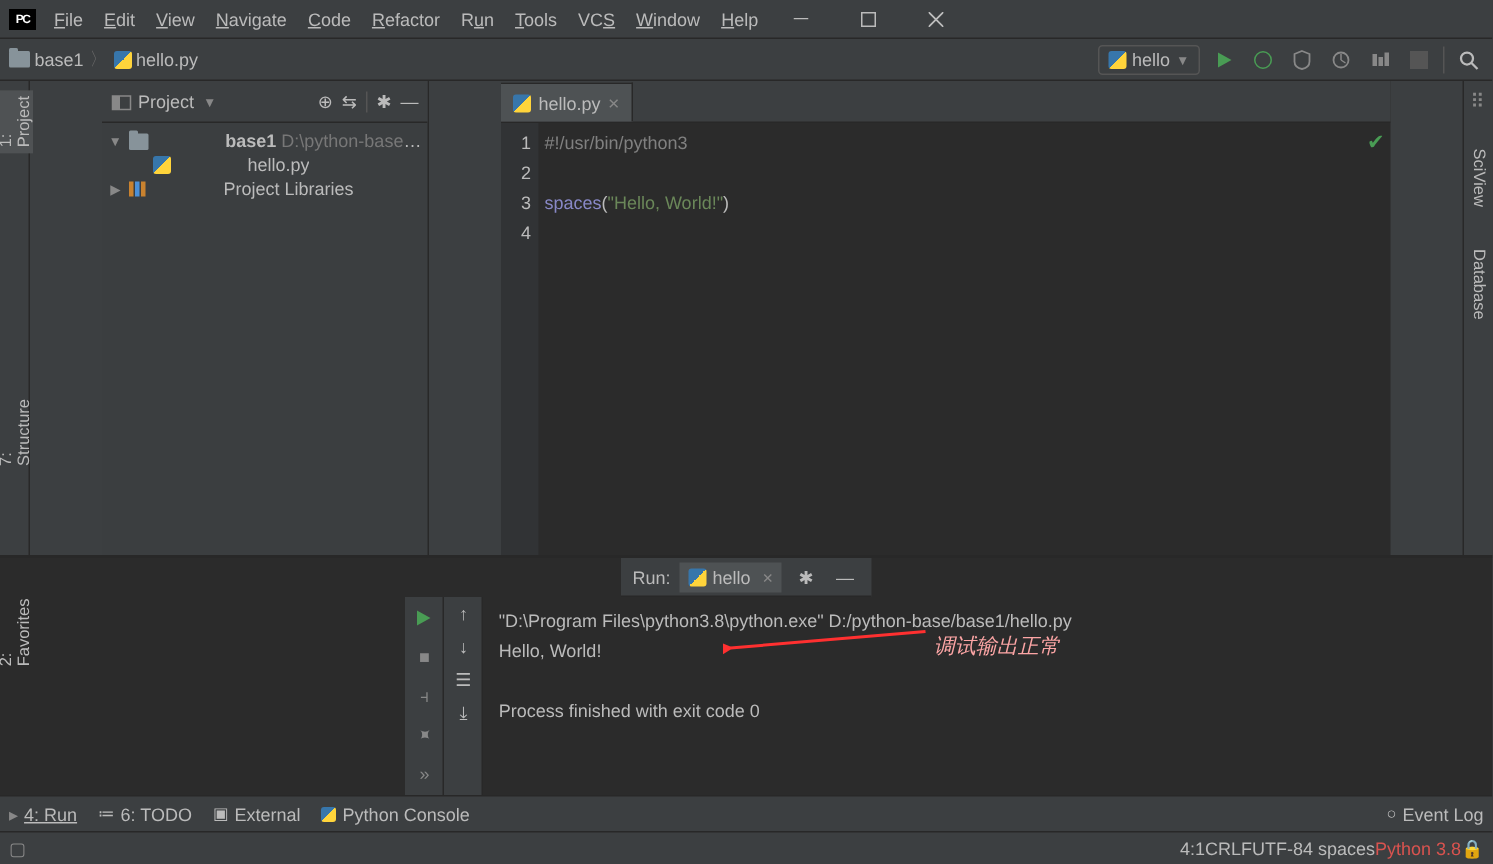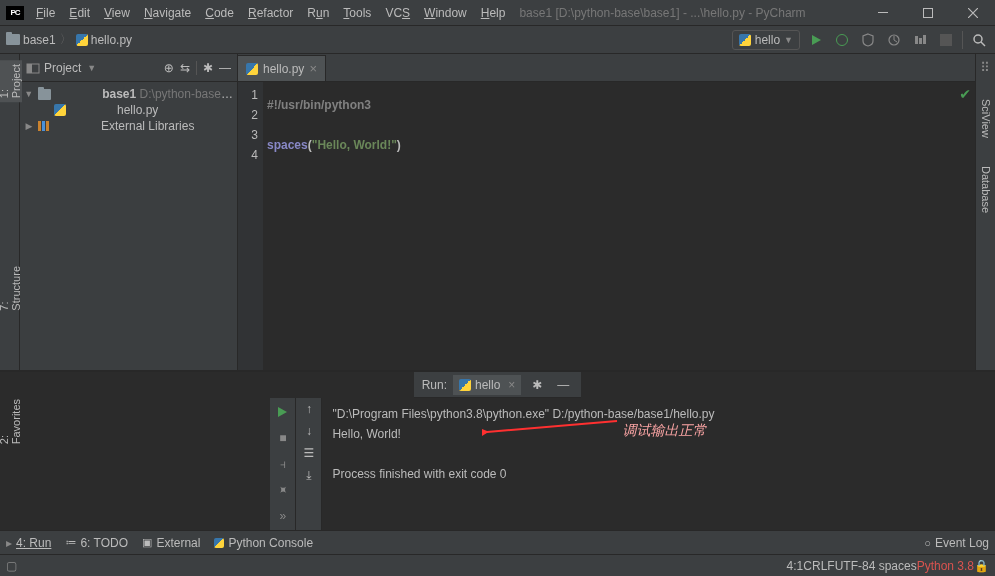--- a/index.html
+++ b/index.html
@@ -18,21 +18,21 @@
 .folder-ic { width:14px; height:11px; background:#87939a; border-radius:1px; position:relative; }
 .folder-ic::before { content:""; position:absolute; top:-2px; left:0; width:6px; height:3px; background:#87939a; border-radius:1px 1px 0 0; }
 .py-ic { width:12px; height:12px; background:linear-gradient(135deg,#3776ab 50%,#ffd43b 50%); border-radius:2px; }
 .bc-sep { color:#666; }
 .nav-right { margin-left:auto; display:flex; align-items:center; gap:6px; }
 .run-config { display:flex; align-items:center; gap:4px; background:#3c3f41; border:1px solid #555; border-radius:3px; padding:2px 6px; cursor:pointer; }
 .run-config .chev { color:#888; font-size:9px; }
 .tool-btn { width:20px; height:20px; display:flex; align-items:center; justify-content:center; cursor:pointer; border-radius:3px; }
 .tri-play { width:0; height:0; border-left:9px solid #499c54; border-top:5px solid transparent; border-bottom:5px solid transparent; }
 .bug-ic { width:12px; height:12px; border:1.5px solid #499c54; border-radius:50%; position:relative; }
-.central { flex:1; display:flex; min-height:0; }
+.central { flex:1; display:flex; min-height:0;gap:48px; }
 .left-gutter { width:20px; background:#3c3f41; border-right:1px solid #282828; display:flex; flex-direction:column; align-items:center; padding-top:6px; gap:20px; }
 .left-gutter .vtab { writing-mode:vertical-rl; transform:rotate(180deg); color:#bbb; cursor:pointer; font-size:11px; padding:4px 0;}
 .left-gutter .vtab.active { background:#4f5254; }
 .project-pane { width:218px; background:#3b3e40; border-right:1px solid #282828; display:flex; flex-direction:column; }
 .pane-hdr { height:28px; background:#3c3f41; border-bottom:1px solid #282828; display:flex; align-items:center; padding:0 6px; gap:4px; }
 .pane-hdr .title { display:flex; align-items:center; gap:4px; }
 .pane-tools { margin-left:auto; display:flex; align-items:center; gap:6px; color:#888; }
 .pane-tools span { cursor:pointer; }
 .tree { padding:4px 0; }
 .tree-row { display:flex; align-items:center; gap:4px; padding:1px 4px; white-space:nowrap; cursor:pointer; }
@@ -45,21 +45,21 @@
 .lib-ic::before { left:0; }
 .lib-ic::after { left:4px; background:#4a90d9; }
 .lib-ic span { position:absolute; left:8px; width:3px; height:10px; background:#c9822f; }
 .scratch-ic { width:12px; height:12px; border:1.5px solid #5394c4; border-radius:50%; display:inline-block; position:relative; }
 .editor-area { flex:1; display:flex; flex-direction:column; background:#2b2b2b; min-width:0; }
 .tabs { height:28px; background:#3c3f41; display:flex; align-items:flex-end; border-bottom:1px solid #282828; }
 .tab { display:flex; align-items:center; gap:5px; padding:5px 8px; background:#4e5254; border-top:1px solid #282828; border-right:1px solid #282828; cursor:pointer; }
 .tab .close { color:#888; cursor:pointer; font-size:13px; }
 .editor { flex:1; display:flex; font-family:Consolas,monospace; font-size:13px; overflow:hidden; position:relative; }
 .gutter { width:25px; background:#313335; text-align:right; padding:3px 5px 0 0; color:#606366; line-height:20px; }
-.code { padding:13px 0 0 4px; color:#a9b7c6; line-height:20px; flex:1;font-weight:bold; }
+.code { padding:3px 0 0 4px; color:#a9b7c6; line-height:20px; flex:1; }
 .code .cm { color:#808080; }
 .code .kw { color:#8888c6; }
 .code .str { color:#6a8759; }
 .check { position:absolute; top:4px; right:4px; color:#499c54; font-size:14px; }
 .right-gutter { width:20px; background:#3c3f41; border-left:1px solid #282828; display:flex; flex-direction:column; align-items:center; padding-top:6px; gap:20px; }
 .right-gutter .vtab { writing-mode:vertical-rl; color:#bbb; cursor:pointer; font-size:11px; padding:4px 0; }
 .bottom-panel { height:160px; background:#2b2b2b; border-top:2px solid #282828; display:flex; flex-direction:column;align-items:center; }
 .run-hdr { height:26px; background:#3c3f41; border-bottom:1px solid #282828; display:flex; align-items:center; padding:0 8px; gap:6px; }
 .run-tabs { display:flex; flex:1; }
 .run-tab { display:flex; align-items:center; gap:4px; padding:3px 6px; background:#4e5254; cursor:pointer; }
@@ -90,21 +90,20 @@
     <span><u>V</u>iew</span>
     <span><u>N</u>avigate</span>
     <span><u>C</u>ode</span>
     <span><u>R</u>efactor</span>
     <span>R<u>u</u>n</span>
     <span><u>T</u>ools</span>
     <span>VC<u>S</u></span>
     <span><u>W</u>indow</span>
     <span><u>H</u>elp</span>
   </div>
-  <div class="title-path">base1 [D:\python-base\base1] - ...\hello.py - PyCharm</div>
   <div class="win-controls">
     <div class="win-btn">
         <svg width="10" height="1">
           <rect width="10" height="1" fill="#bbb"></rect>
         </svg>
       </div>
     <div class="win-btn">
         <svg width="10" height="10">
           <rect x="0.5" y="0.5" width="9" height="9" fill="none" stroke="#bbb"></rect>
         </svg>
@@ -208,21 +207,21 @@
       <div class="tree-row indent1">
         <span class="tree-arrow"></span>
         <span class="py-ic"></span>
         <span class="tree-label">hello.py</span>
       </div>
       <div class="tree-row">
         <span class="tree-arrow">▶</span>
         <span class="lib-ic">
             <span></span>
           </span>
-        <span class="tree-label">External Libraries</span>
+        <span class="tree-label">Project Libraries</span>
       </div>
     </div>
   </div>
 
   <div class="editor-area">
     <div class="tabs">
       <div class="tab">
         <span class="py-ic"></span>
         <span>hello.py</span>
         <span class="close">×</span>

